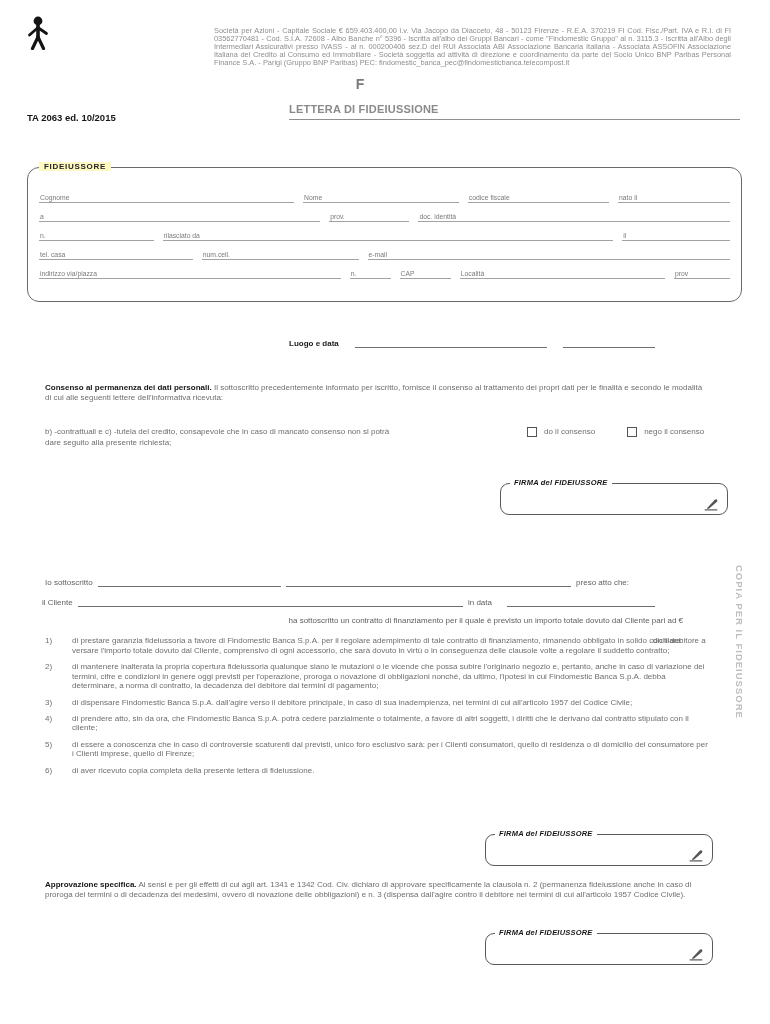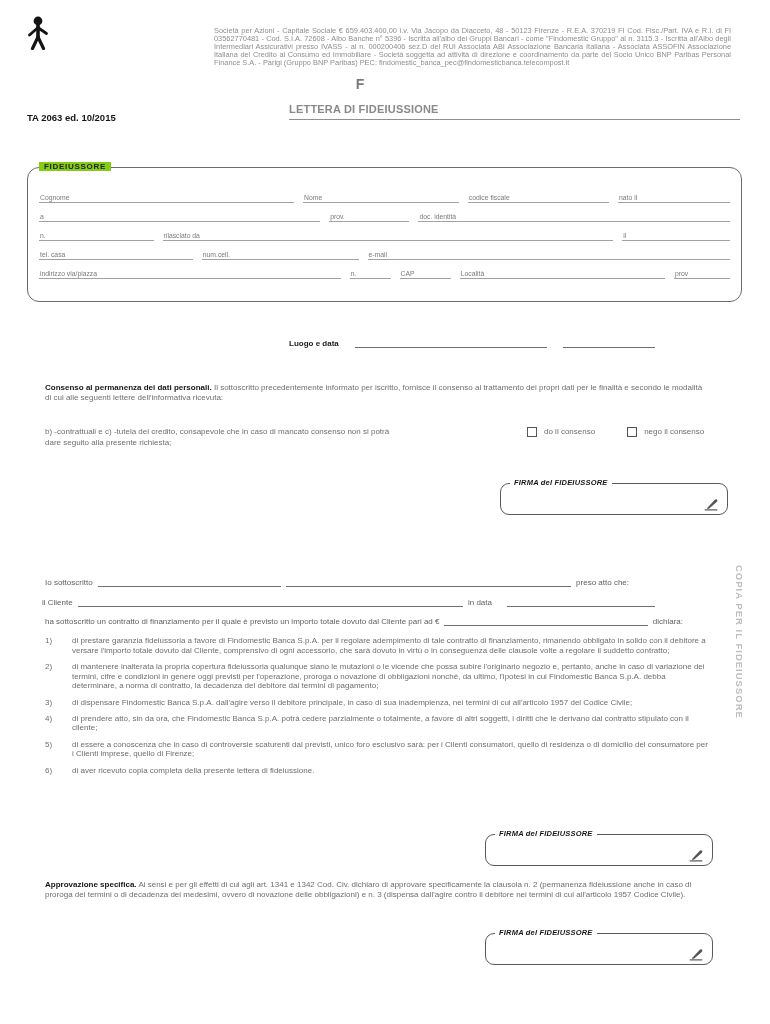--- a/index.html
+++ b/index.html
@@ -10,21 +10,21 @@
   .logo-figure{line-height:0;}
   .logo-word{font-size:22px;font-weight:bold;color:#141414;letter-spacing:-0.8px;line-height:24px;}
   .logo-sub{display:flex;justify-content:flex-end;align-items:center;gap:3px;font-size:5.8px;font-weight:bold;color:#3c3c3c;letter-spacing:0.6px;margin-top:1px;}
   .company-info{position:absolute;left:206px;top:19px;width:517px;font-size:7.4px;line-height:7.9px;color:#8e8e8e;text-align:justify;margin:8px;}
   .big-f{position:absolute;left:340px;top:76px;width:40px;text-align:center;font-size:14px;font-weight:bold;color:#7a7a7a;}
   .form-code{position:absolute;left:27px;top:112px;font-size:9.5px;font-weight:bold;color:#161616;}
   .doc-title{position:absolute;left:289px;top:103px;width:451px;font-size:11px;font-weight:bold;color:#8a8a8a;letter-spacing:0.2px;border-bottom:1px solid #8f8f8f;padding-bottom:4px;}
 
   
   .gbox{position:absolute;left:27px;top:167px;width:713px;height:133px;border:1px solid #6a6a6a;border-radius:12px;}
-  .gbox-legend{position:absolute;top:-6px;left:11px;background:#84cc16;padding:0 5px;font-size:8px;font-weight:bold;color:#222;letter-spacing:0.7px;text-align:center;}
+  .gbox-legend{position:absolute;top:-6px;left:11px;background:#fef9c3;padding:0 5px;font-size:8px;font-weight:bold;color:#222;letter-spacing:0.7px;text-align:center;}
   .gbox-inner{padding:16px 11px 0;display:flex;flex-direction:column;}
   .frow{display:flex;gap:9px;height:19px;}
   .ffield{border-bottom:1px solid #a2a2a2;display:flex;align-items:flex-end;}
   .flabel{font-size:6.8px;color:#7a7a7a;padding:0 1px 1.5px 1px;white-space:nowrap;}
 
   .wline{display:inline-block;border-bottom:1px solid #6f6f6f;height:9px;}
 
   .place-date{position:absolute;left:289px;top:338px;width:366px;display:flex;align-items:flex-end;gap:16px;}
   .pd-label{font-size:8px;font-weight:bold;color:#1c1c1c;white-space:nowrap;}
   .pd1{flex:2.1;}
@@ -53,21 +53,21 @@
   .copy-label{position:absolute;left:734px;top:565px;writing-mode:vertical-rl;font-size:9.5px;font-weight:bold;color:#bdbdbd;letter-spacing:1px;white-space:nowrap;}
 
   .decl-row{position:absolute;display:flex;align-items:flex-end;gap:5px;font-size:8px;color:#5f5f5f;}
   .d-label{white-space:nowrap;}
   .decl1{left:45px;top:577px;width:584px;}
   .decl1 .f1{flex:1;}
   .decl1 .f2{flex:1.55;}
   .decl2{left:42px;top:597px;width:613px;justify-content:space-between;}
   .decl2 .f1{flex:1;}
   .decl2 .f2{flex:none;width:148px;margin-left:10px;}
-  .decl3{left:45px;top:616px;width:638px;}
+  .decl3{left:45px;top:616px;width:638px;flex-direction:column;}
   .decl3 .f1{flex:1;}
 
   .clauses{position:absolute;left:45px;top:636px;width:664px;font-size:8px;line-height:9.7px;color:#6e6e6e;}
   .clause{display:flex;margin-bottom:6.5px;}
   .cnum{width:27px;flex:none;}
   .ctext{flex:1;}
 </style>
 </head>
 <body>
 

